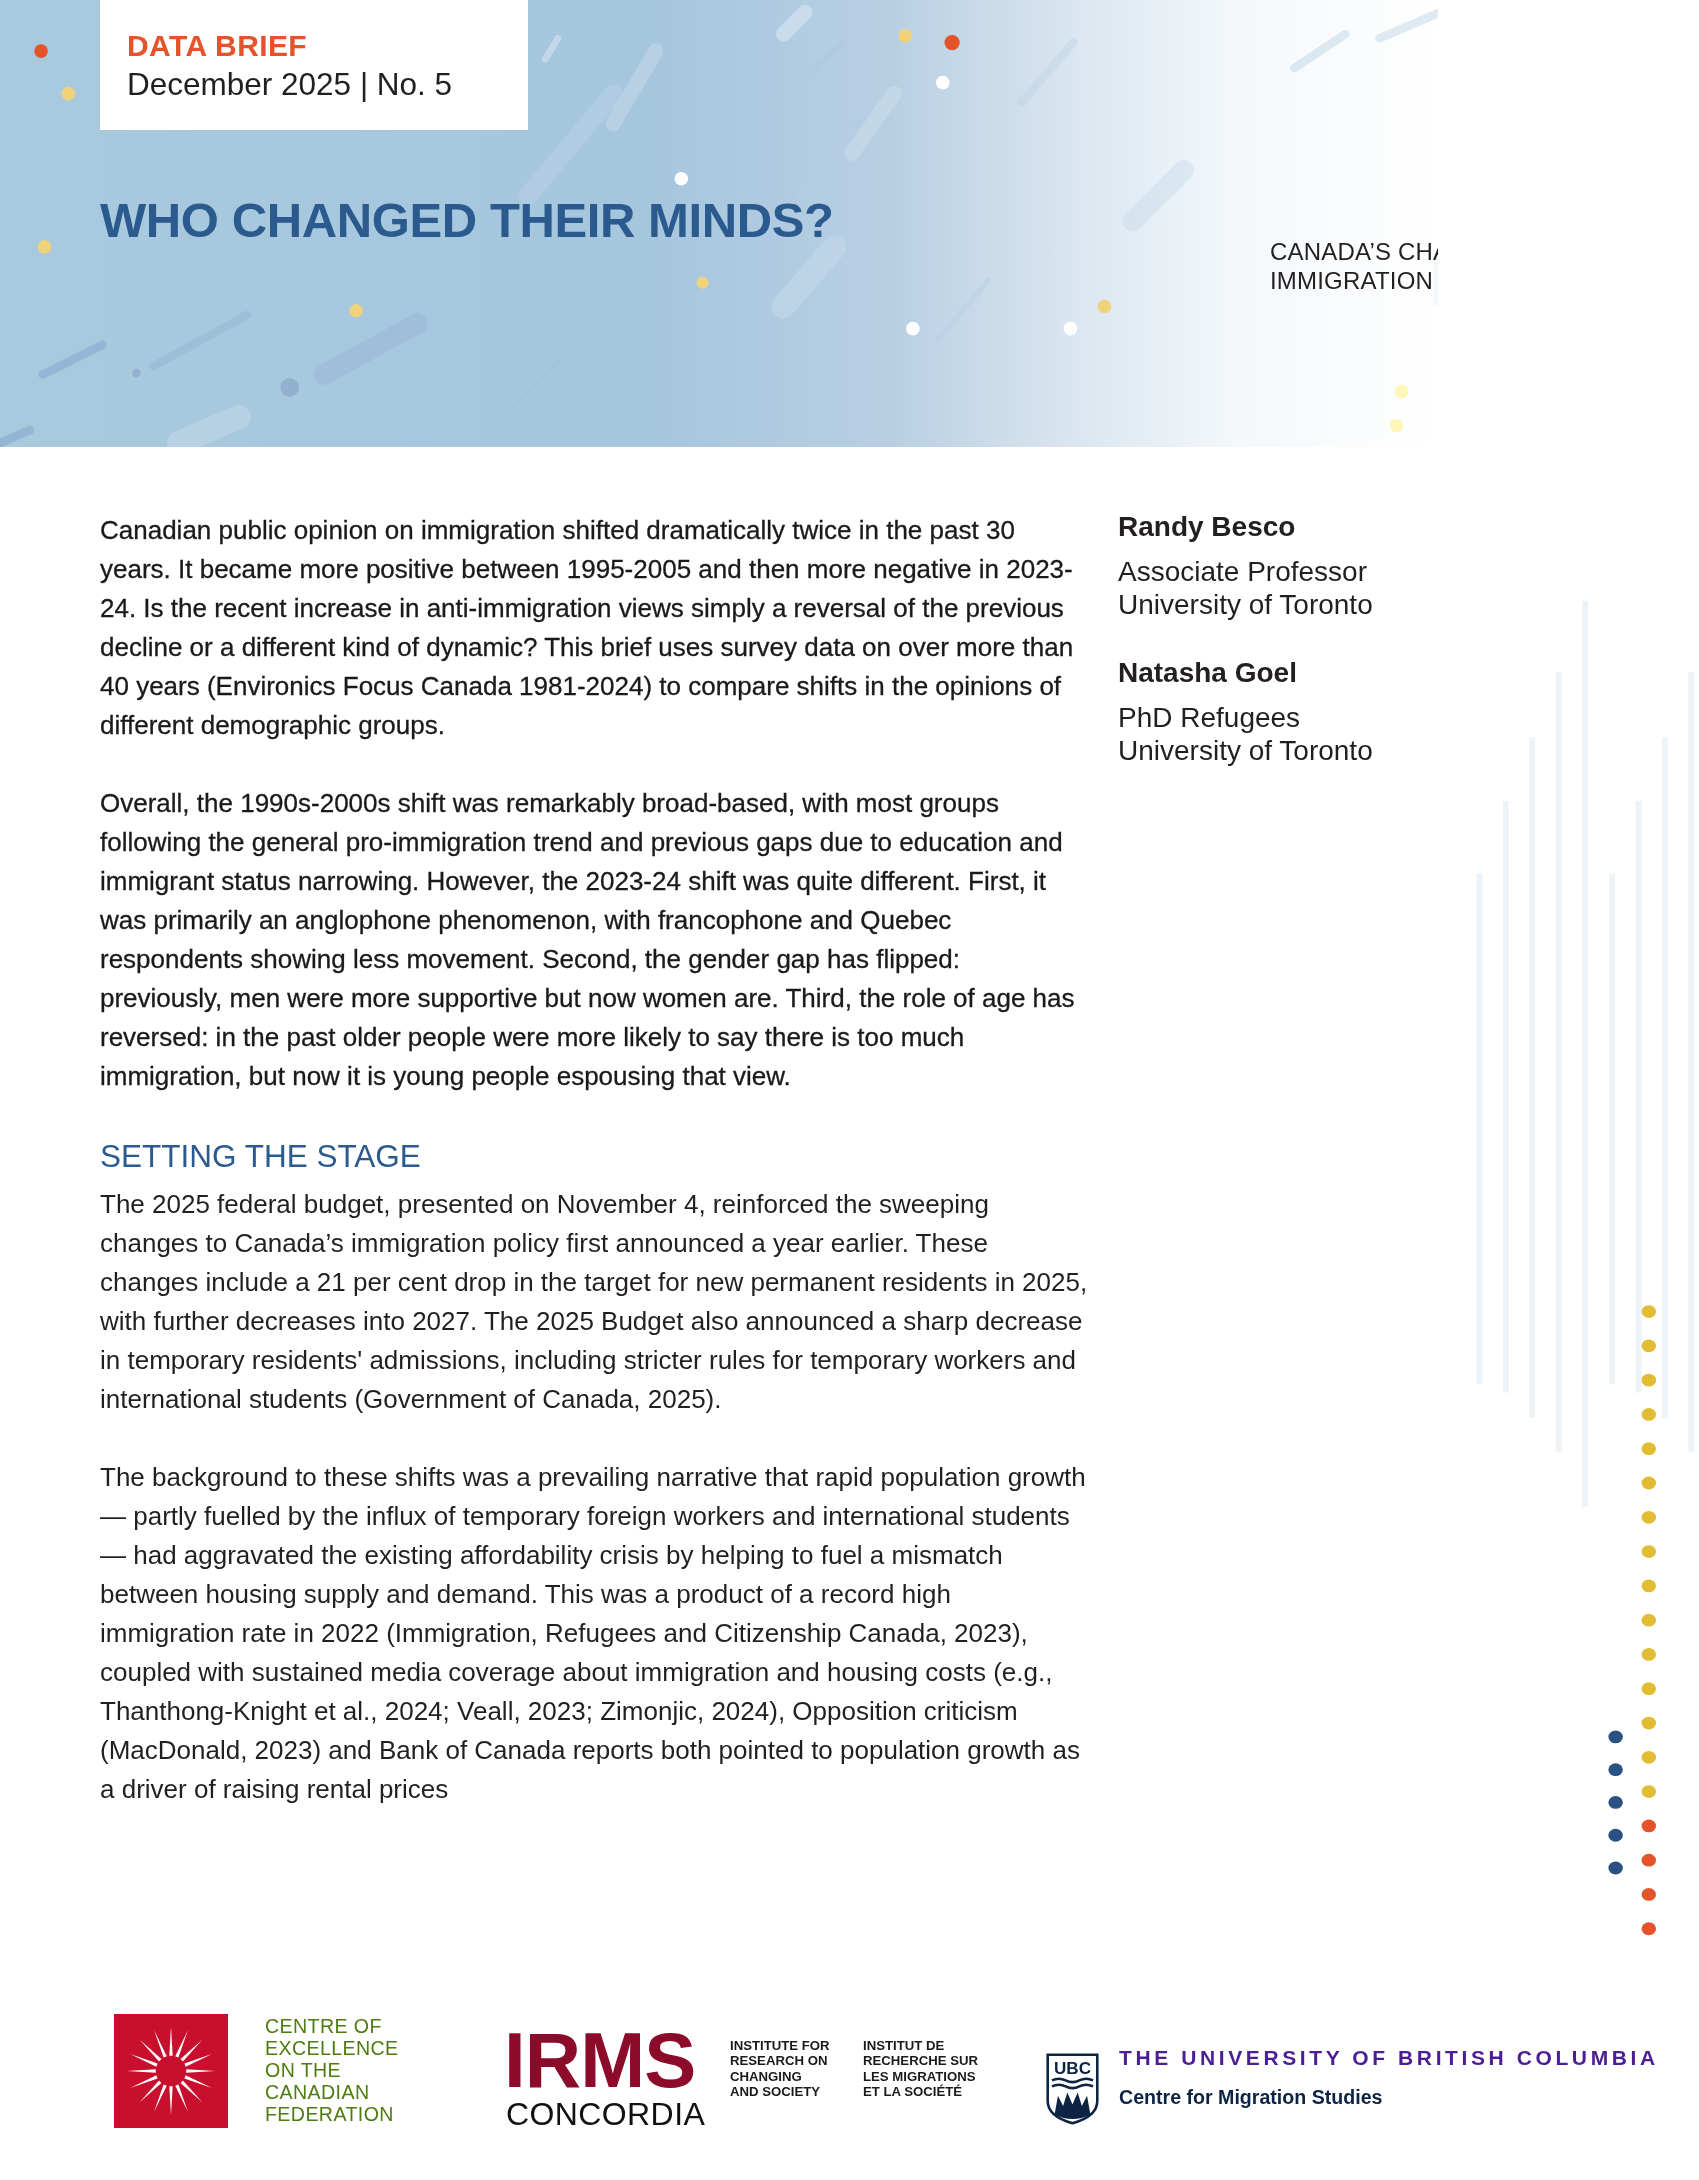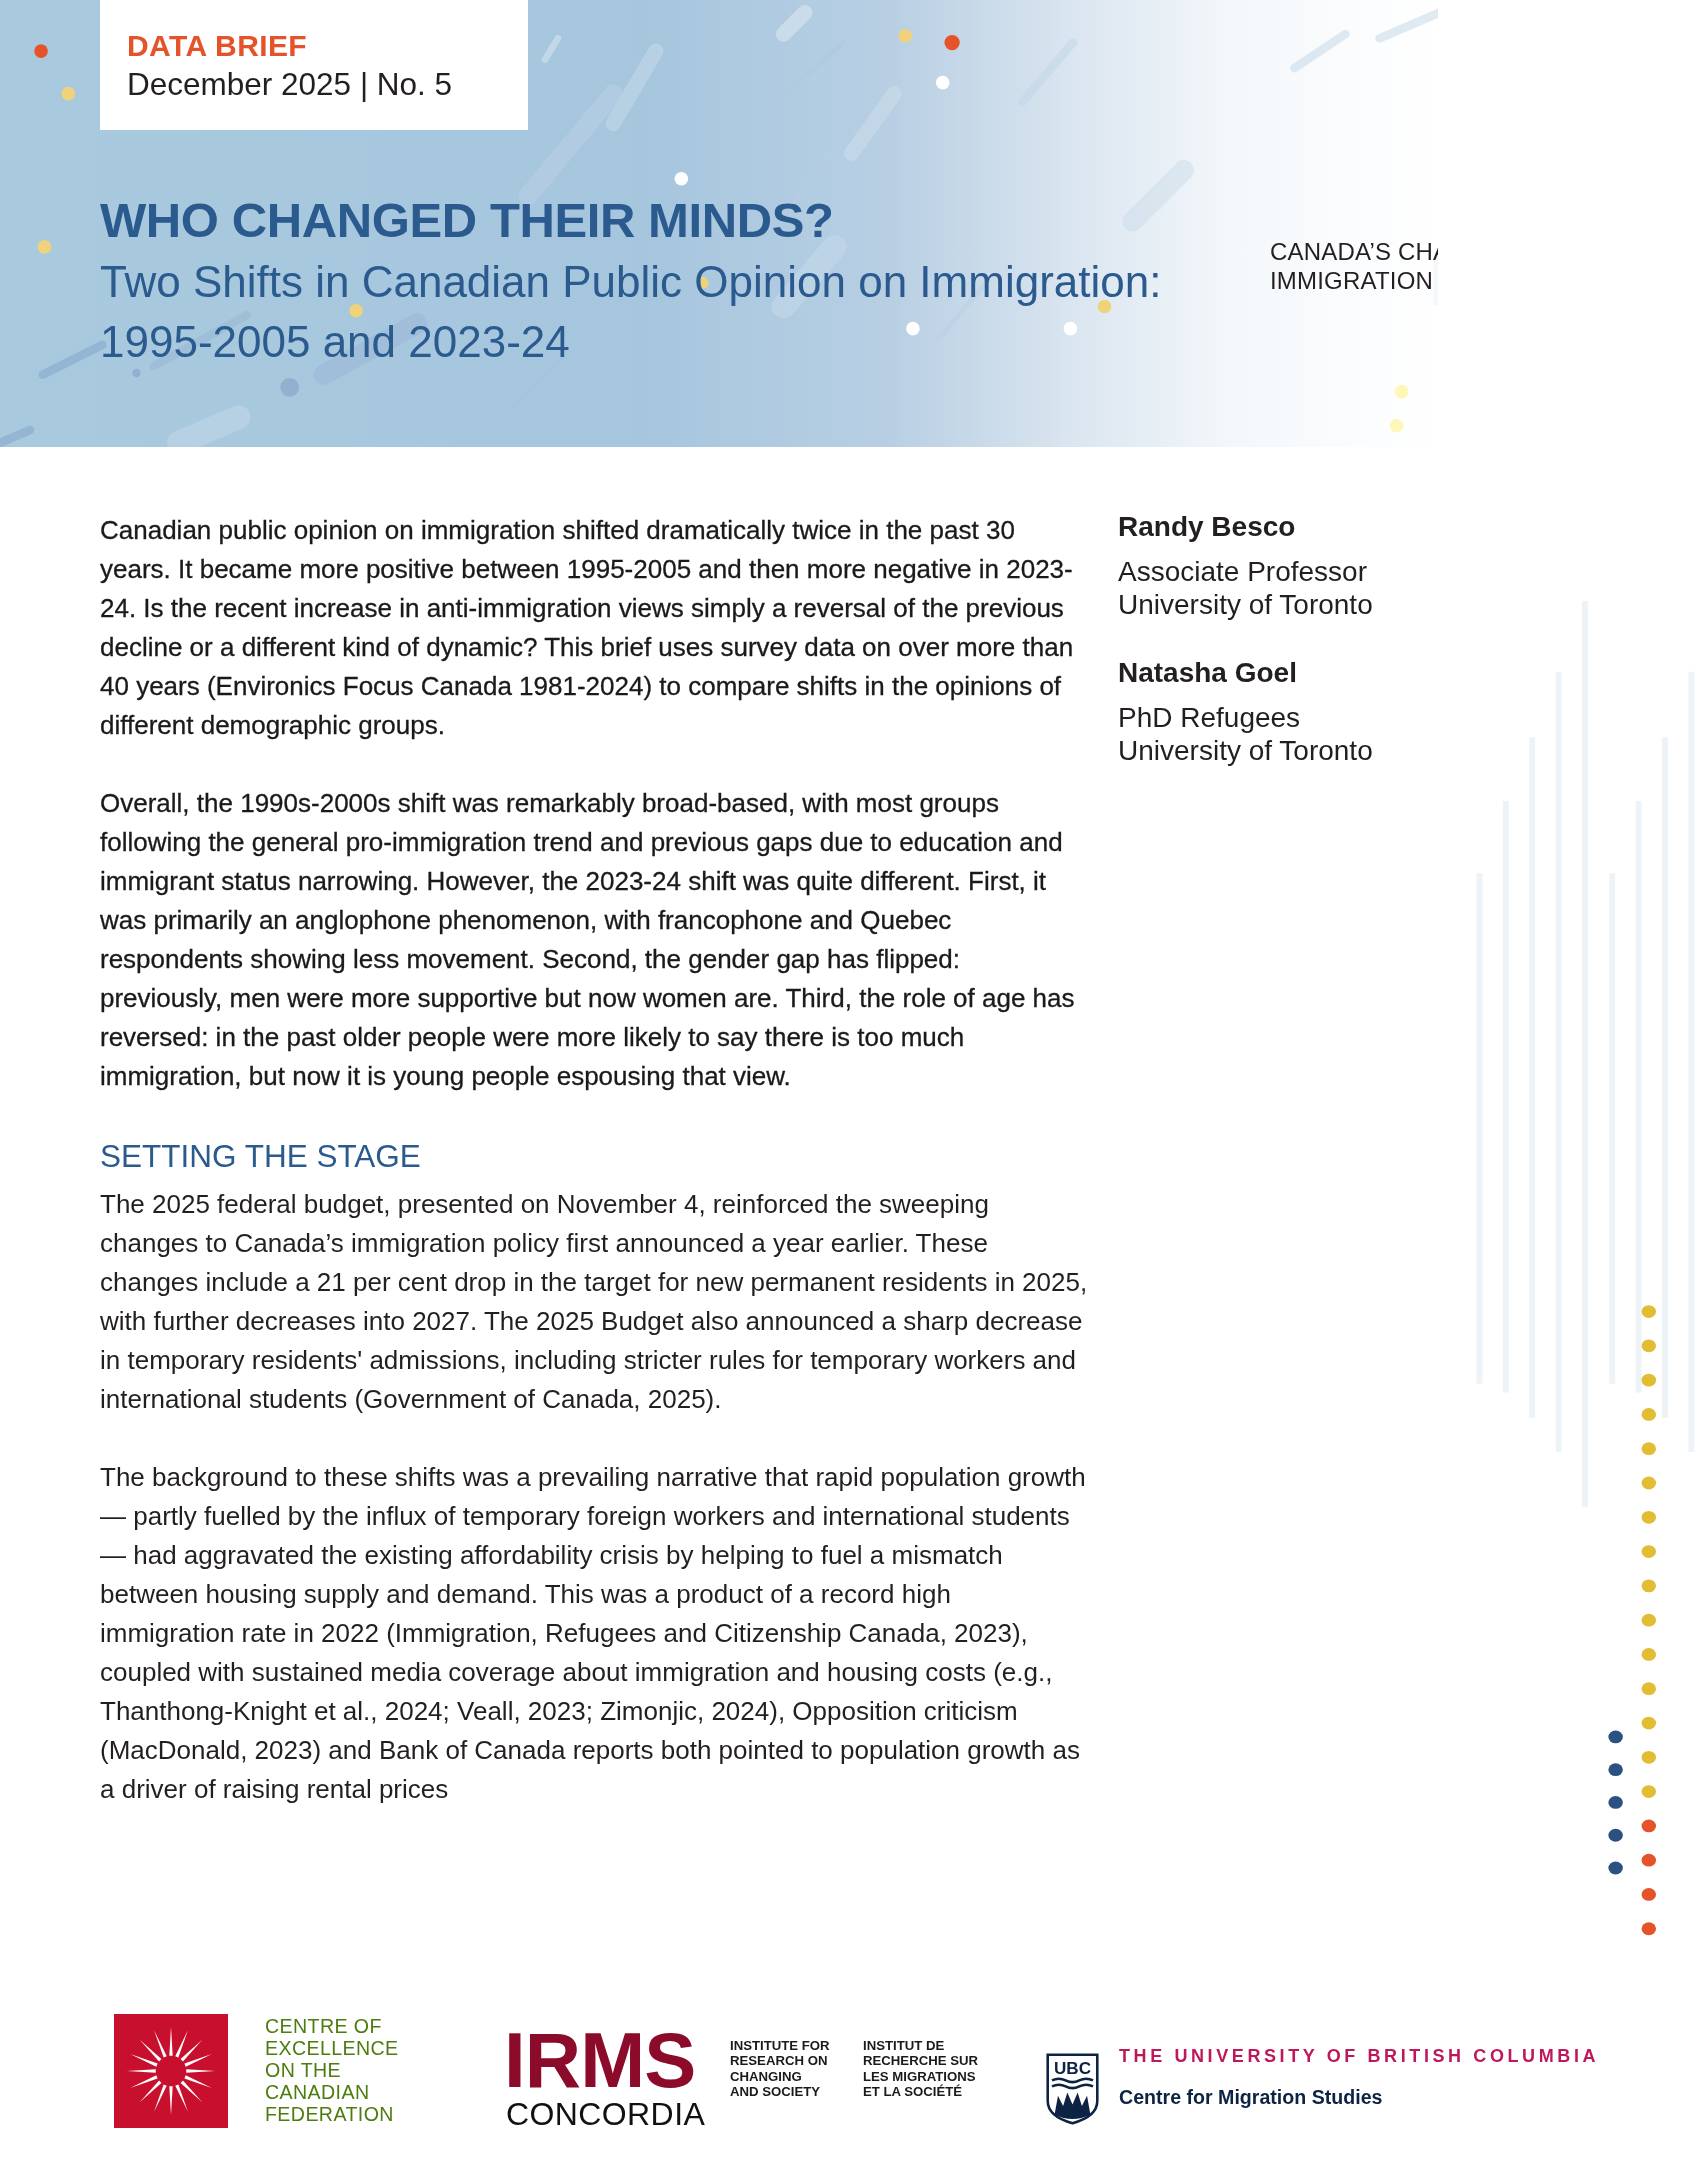--- a/index.html
+++ b/index.html
@@ -28,21 +28,21 @@
   .author-block { margin-bottom:34px; }
 
   .side-deco { position:absolute; left:1448px; top:579px; width:251px; height:1363px; }
   .cecf-mark { position:absolute; left:114px; top:2014px; width:114px; height:114px; background:#c8102e; }
   .cecf-text { position:absolute; left:265px; top:2015px; font-size:19.6px; line-height:22px; color:#4d7c0f; letter-spacing:0.4px; }
   .irms-big { position:absolute; left:504px; top:2026px; font-size:78px; font-weight:bold; color:#8c0a2a; line-height:68px; letter-spacing:-0.9px; }
   .irms-small { position:absolute; left:506px; top:2097px; font-size:32px; color:#111; line-height:34px; letter-spacing:0.4px; }
   .irms-en { position:absolute; left:730px; top:2038px; font-size:13.2px; line-height:15.3px; font-weight:bold; color:#1a1a1a; }
   .irms-fr { position:absolute; left:863px; top:2038px; font-size:13.2px; line-height:15.3px; font-weight:bold; color:#1a1a1a; }
   .ubc-crest { position:absolute; left:1046px; top:2053px; width:53px; height:72px; }
-  .ubc-name { position:absolute; left:1119px; top:2046px; font-size:18px; letter-spacing:3.6px; font-weight:bold; color:#be185d; white-space:nowrap; }
+  .ubc-name { position:absolute; left:1119px; top:2046px; font-size:21px; letter-spacing:3.6px; font-weight:bold; color:#4c1d95; white-space:nowrap; }
   .ubc-centre { position:absolute; left:1119px; top:2086px; font-size:19.6px; font-weight:bold; color:#0c2344; white-space:nowrap; }
 </style>
 </head>
 <body>
 
 <div class="header">
   <svg class="deco" width="1699" height="447" viewBox="0 0 1995 525">
     <g stroke-linecap="round" fill="none">
       <line x1="50" y1="440" x2="120" y2="405" stroke="#8fb0cf" stroke-width="10" opacity="0.8"></line>
       <line x1="0" y1="520" x2="35" y2="505" stroke="#8fb0cf" stroke-width="10" opacity="0.8"></line>
@@ -83,24 +83,20 @@
     <circle cx="1726" cy="492" r="8" fill="#fff7b8"></circle>
     <circle cx="1782" cy="481" r="8" fill="#fff7b8"></circle>
   </svg>
 
   <div class="brief-box">
     <div class="brief-label">DATA BRIEF</div>
     <div class="brief-date">December 2025 | No. 5</div>
   </div>
 
   <div class="title">WHO CHANGED THEIR MINDS?</div>
-  <div class="subtitle">
-    <div>Two Shifts in Canadian Public Opinion on Immigration:</div>
-    <div>1995-2005 and 2023-24</div>
-  </div>
 
   <svg class="logo" viewBox="0 0 380 290" width="324" height="247">
 
     <circle cx="299" cy="74" r="27" fill="#2b5082"></circle>
     <path d="M248,180 L248,150 Q248,110 290,110 Q330,110 330,150 L330,215 L248,215 Z" fill="#2b5082"></path>
 
     <circle cx="250" cy="120" r="25" fill="#e4532a"></circle>
     <path d="M205,225 L205,175 Q205,150 232,150 L255,150 Q278,150 278,175 L278,222 Z" fill="#e4532a"></path>
     <path d="M255,150 Q278,150 278,175 L278,220 L255,222 Z" fill="#ef9673"></path>
 

